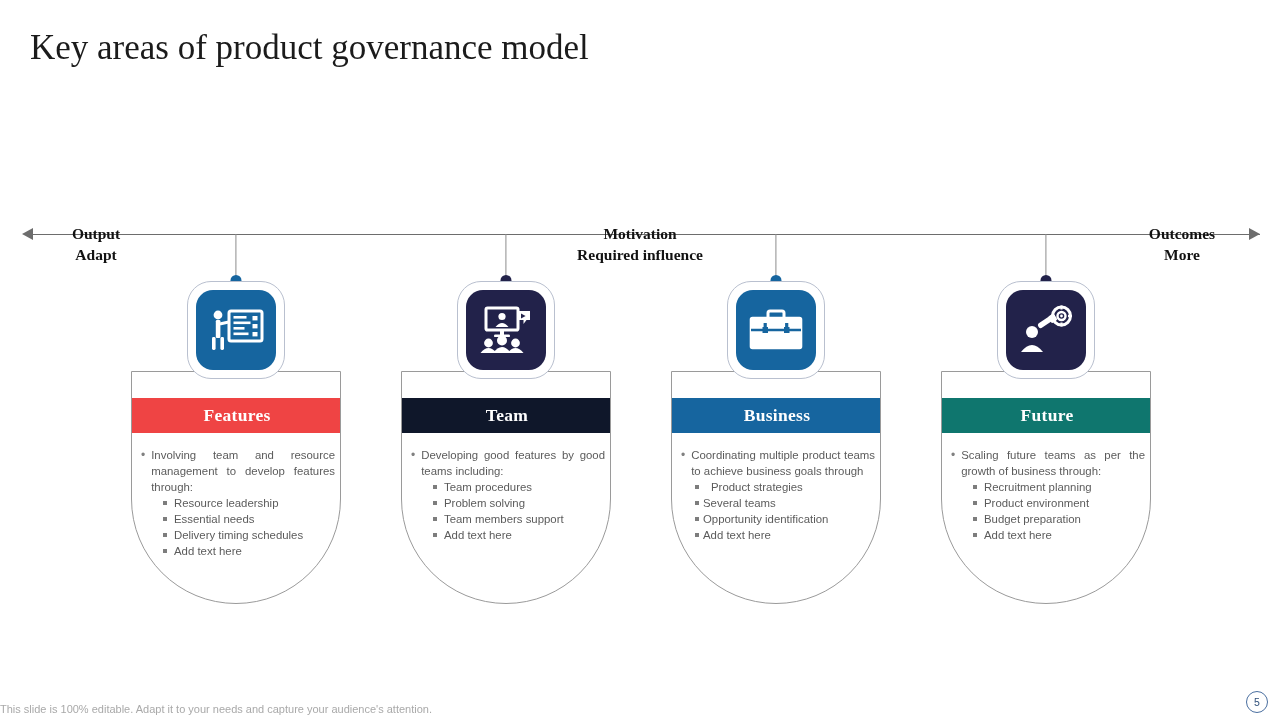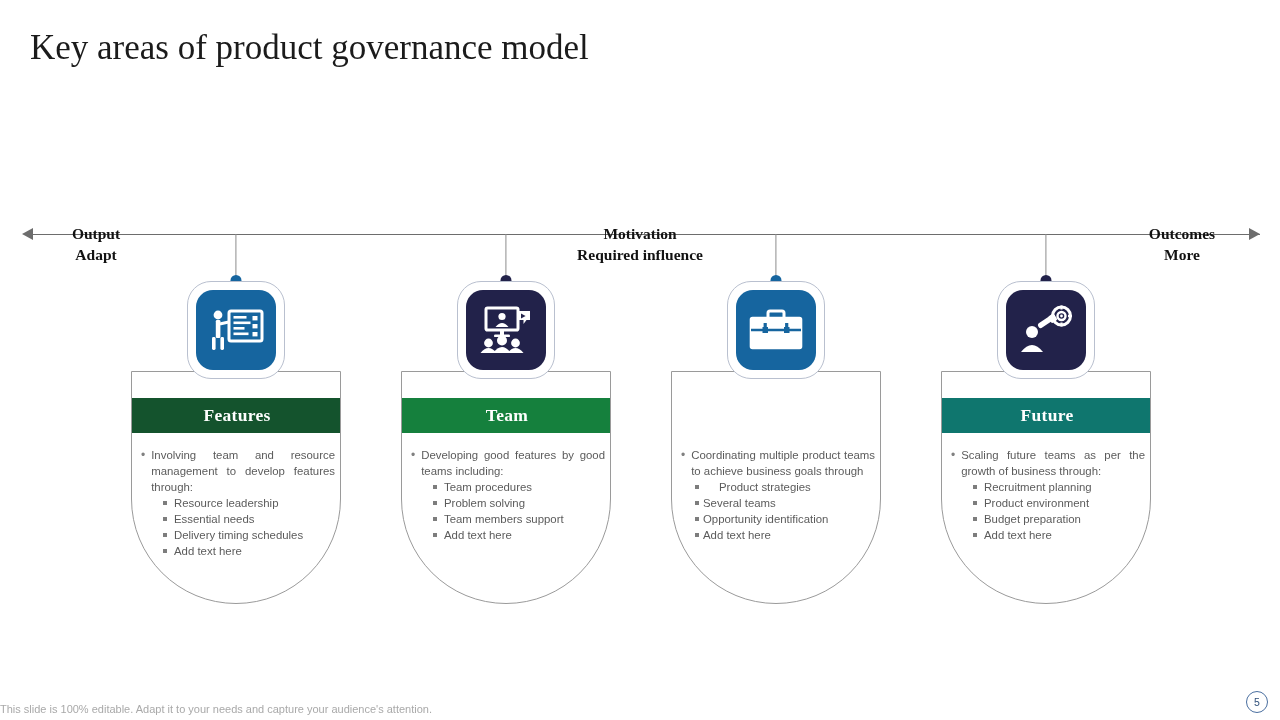--- a/index.html
+++ b/index.html
@@ -222,21 +222,21 @@
   <div class="stem" style="left:776px"></div>
   <div class="stem" style="left:1046px"></div>
 
   <div class="dot" style="left:236px;background:#16659f"></div>
   <div class="dot" style="left:506px;background:#22224a"></div>
   <div class="dot" style="left:776px;background:#16659f"></div>
   <div class="dot" style="left:1046px;background:#22224a"></div>
 
   <div class="card" style="left:131px">
     <div class="shield">
-      <div class="band" style="background:#14532d">
+      <div class="band" style="background:#ef4444">
         <span class="band-title">Features</span>
       </div>
       <div class="body">
         <div class="lead">
           <span class="bullet">•</span>
           <span class="txt">Involving  team and resource management  to develop features through:</span>
         </div>
         <div class="subitems">
           <div class="subitem">
               <span class="sq"></span>
@@ -254,21 +254,21 @@
               <span class="sq"></span>
               <span>Add text here</span>
             </div>
         </div>
       </div>
     </div>
   </div>
 
   <div class="card" style="left:401px">
     <div class="shield">
-      <div class="band" style="background:#15803d">
+      <div class="band" style="background:#0f172a">
         <span class="band-title">Team</span>
       </div>
       <div class="body">
         <div class="lead">
           <span class="bullet">•</span>
           <span class="txt">Developing  good features by good teams including:</span>
         </div>
         <div class="subitems">
           <div class="subitem">
               <span class="sq"></span>
@@ -286,27 +286,30 @@
               <span class="sq"></span>
               <span>Add text here</span>
             </div>
         </div>
       </div>
     </div>
   </div>
 
   <div class="card" style="left:671px">
     <div class="shield">
+      <div class="band" style="background:#16659f">
+        <span class="band-title">Business</span>
+      </div>
       <div class="body">
         <div class="lead">
           <span class="bullet">•</span>
           <span class="txt">Coordinating  multiple product teams to achieve  business goals through</span>
         </div>
         <div class="subitems" style="padding-left:14px">
-          <div class="subitem" style="gap:20px">
+          <div class="subitem" style="gap:12px">
               <span class="sq"></span>
               <span>Product strategies</span>
             </div>
           <div class="subitem" style="gap:4px">
               <span class="sq"></span>
               <span>Several  teams</span>
             </div>
           <div class="subitem" style="gap:4px">
               <span class="sq"></span>
               <span>Opportunity  identification</span>

